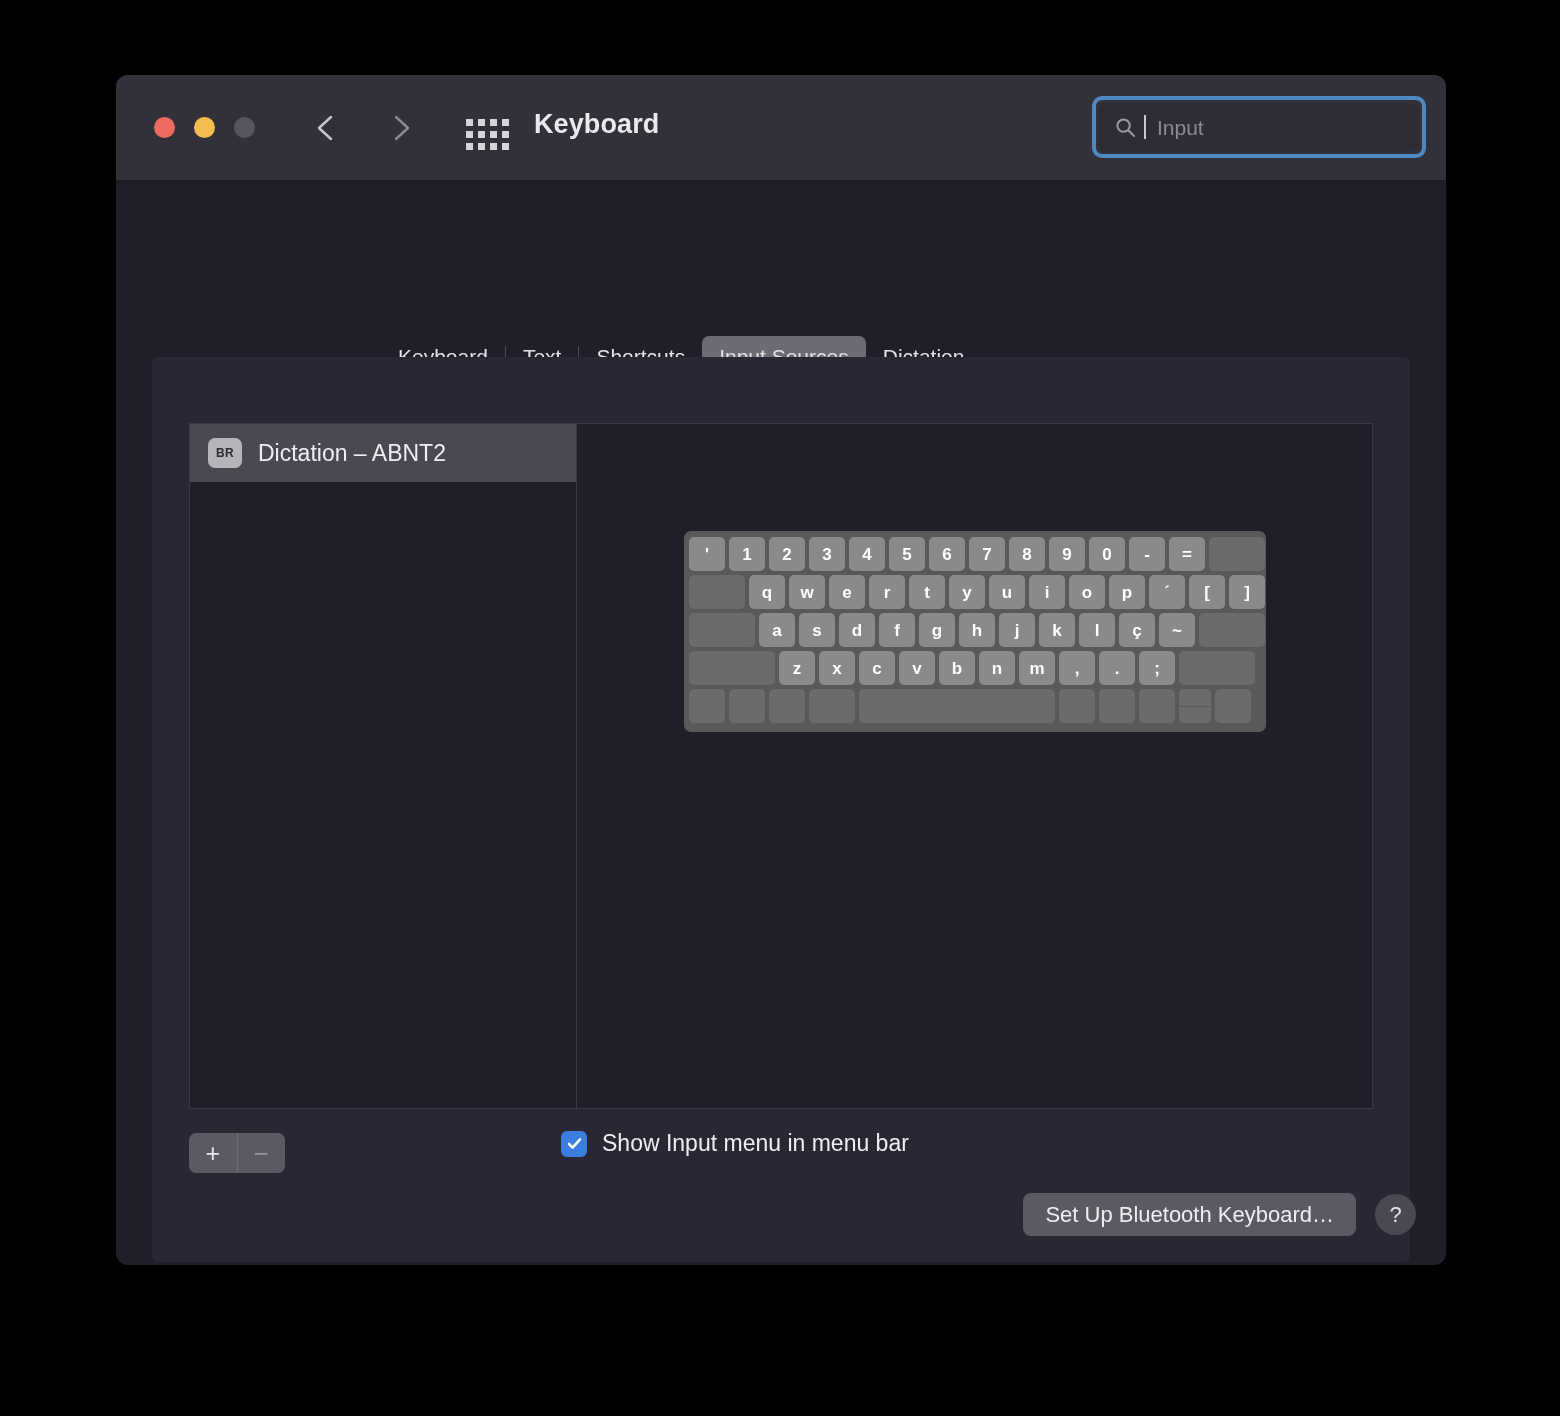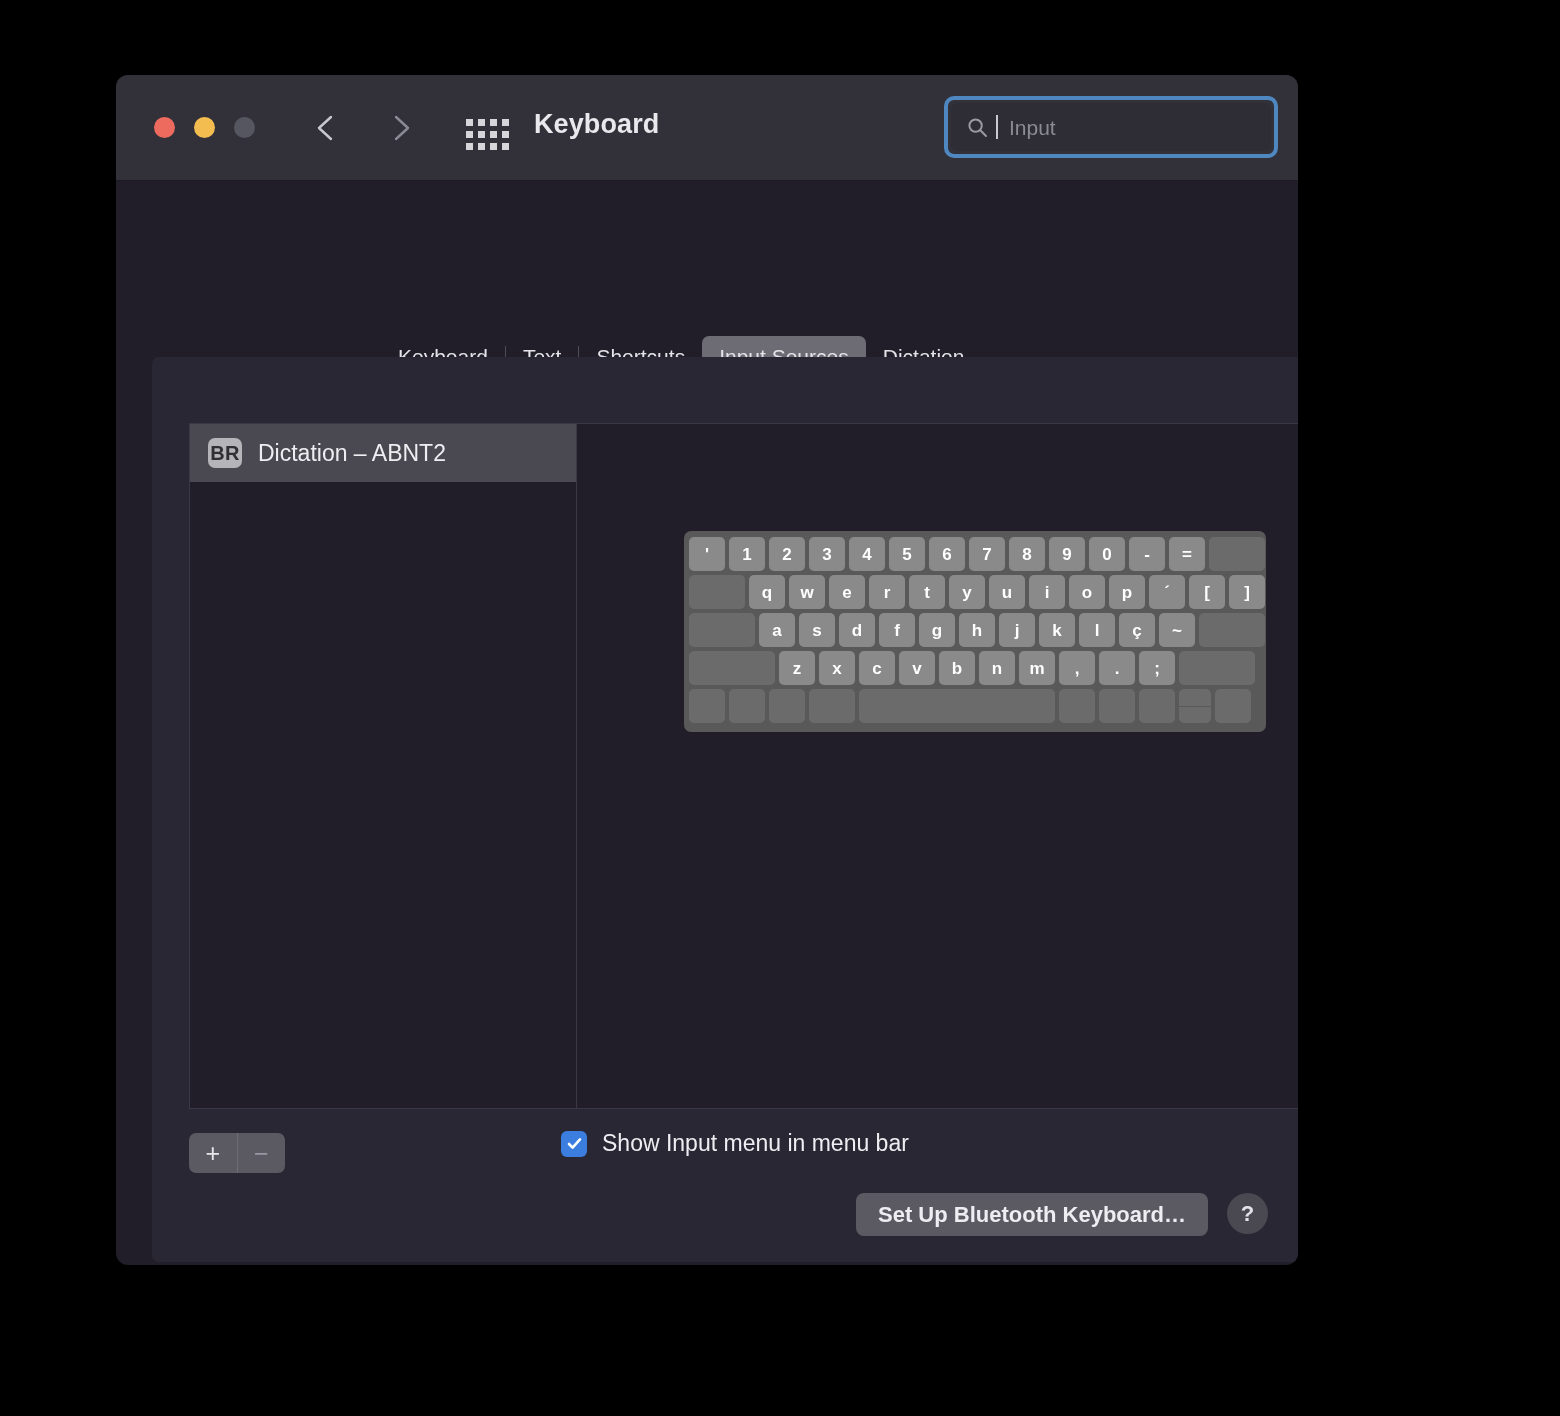--- a/index.html
+++ b/index.html
@@ -10,21 +10,21 @@
     background: #000000;
     font-family: "Liberation Sans", sans-serif;
     overflow: hidden;
   }
 
   
   .window {
     position: absolute;
     left: 116px;
     top: 75px;
-    width: 1182px;
+    width: 1330px;
     height: 1190px;
     background: #211e29;
     border-radius: 12px;
     overflow: hidden;
     box-shadow: 0 18px 60px rgba(0,0,0,0.65);
   }
 
   
   .titlebar {
     position: relative;
@@ -169,21 +169,21 @@
     padding-left: 18px;
     gap: 16px;
   }
   .src-row.selected { background: #4a4952; }
   .flag-badge {
     width: 34px;
     height: 30px;
     border-radius: 7px;
     background: #b4b4b9;
     color: #2f2f35;
-    font-size: 20px;
+    font-size: 12px;
     font-weight: bold;
     display: flex;
     align-items: center;
     justify-content: center;
     letter-spacing: 0.3px;
     flex: none;
   }
   .src-label { font-size: 23px; color: #eeeef2; }
 
   .preview-pane { flex: 1; position: relative; }
@@ -274,22 +274,22 @@
     flex: none;
   }
   .check-label { font-size: 23px; color: #eeeef2; }
 
   
   .footer {
     position: absolute;
     right: 30px;
     bottom: 28px;
     display: flex;
+    align-items: center;
     gap: 19px;
-    font-weight: bold;
   }
   .btn-bt {
     height: 43px;
     padding: 0 22px;
     background: #5b5a63;
     border-radius: 8px;
     color: #ededf2;
     font-size: 22px;
     display: flex;
     align-items: center;

